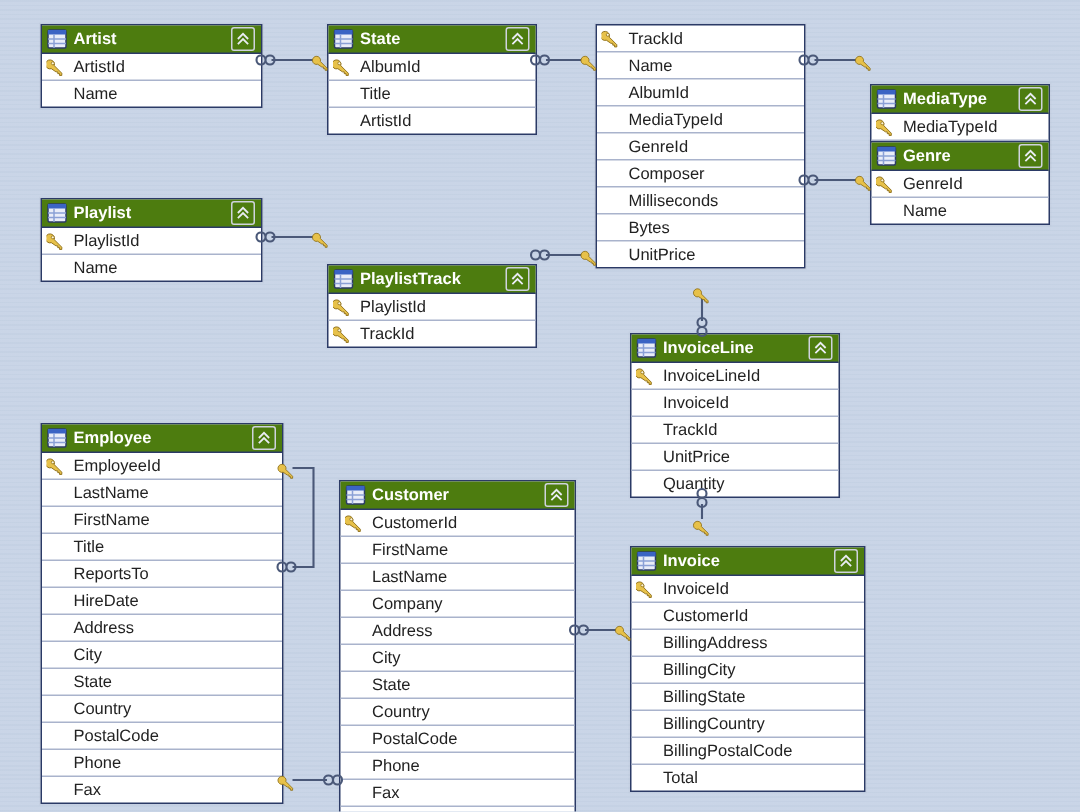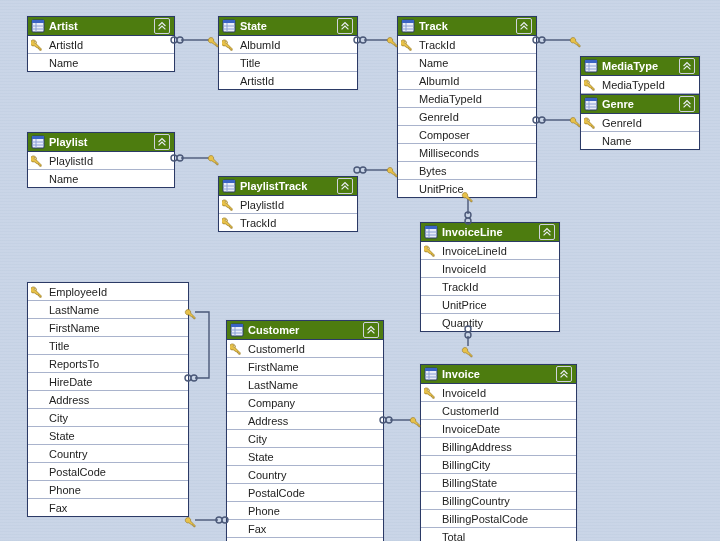--- a/index.html
+++ b/index.html
@@ -136,31 +136,20 @@
         <span class="key">
           <svg width="14" height="14" viewBox="0 0 14 14">
             <use href="#key-icon"></use>
           </svg>
         </span>
         <span>ArtistId</span>
       </div>
     </div>
   </div>
 <div class="table" style="left: 397px; top: 16px; width: 138px;">
-    <div class="table-header">
-      <span class="tbl-icn"><svg width="14" height="14" viewBox="0 0 14 14">
-          <use href="#tbl-icon"></use>
-        </svg></span>
-      <span class="title">Track</span>
-      <span class="collapse">
-        <svg width="12" height="12" viewBox="0 0 14 14">
-          <use href="#chevrons-up"></use>
-        </svg>
-      </span>
-    </div>
     <div class="cols">
       <div class="col">
         <span class="key pk">
           <svg width="14" height="14" viewBox="0 0 14 14">
             <use href="#key-icon"></use>
           </svg>
         </span>
         <span>TrackId</span>
       </div>
       <div class="col">
@@ -402,20 +391,31 @@
         <span class="key">
           <svg width="14" height="14" viewBox="0 0 14 14">
             <use href="#key-icon"></use>
           </svg>
         </span>
         <span>Quantity</span>
       </div>
     </div>
   </div>
 <div class="table" style="left: 27px; top: 282px; width: 160px;">
+    <div class="table-header">
+      <span class="tbl-icn"><svg width="14" height="14" viewBox="0 0 14 14">
+          <use href="#tbl-icon"></use>
+        </svg></span>
+      <span class="title">Employee</span>
+      <span class="collapse">
+        <svg width="12" height="12" viewBox="0 0 14 14">
+          <use href="#chevrons-up"></use>
+        </svg>
+      </span>
+    </div>
     <div class="cols">
       <div class="col">
         <span class="key pk">
           <svg width="14" height="14" viewBox="0 0 14 14">
             <use href="#key-icon"></use>
           </svg>
         </span>
         <span>EmployeeId</span>
       </div>
       <div class="col">
@@ -648,28 +648,20 @@
         </span>
         <span>InvoiceId</span>
       </div>
       <div class="col">
         <span class="key">
           <svg width="14" height="14" viewBox="0 0 14 14">
             <use href="#key-icon"></use>
           </svg>
         </span>
         <span>CustomerId</span>
-      </div>
-      <div class="col">
-        <span class="key">
-          <svg width="14" height="14" viewBox="0 0 14 14">
-            <use href="#key-icon"></use>
-          </svg>
-        </span>
-        <span>InvoiceDate</span>
       </div>
       <div class="col">
         <span class="key">
           <svg width="14" height="14" viewBox="0 0 14 14">
             <use href="#key-icon"></use>
           </svg>
         </span>
         <span>BillingAddress</span>
       </div>
       <div class="col">

